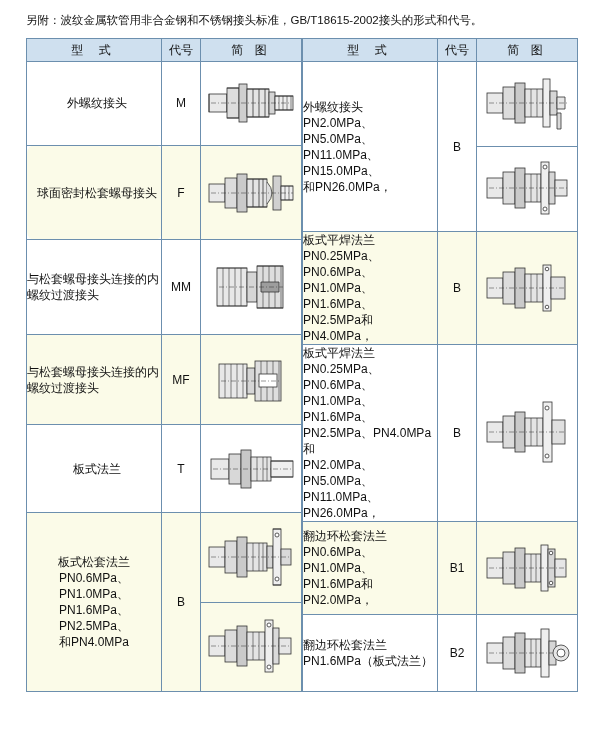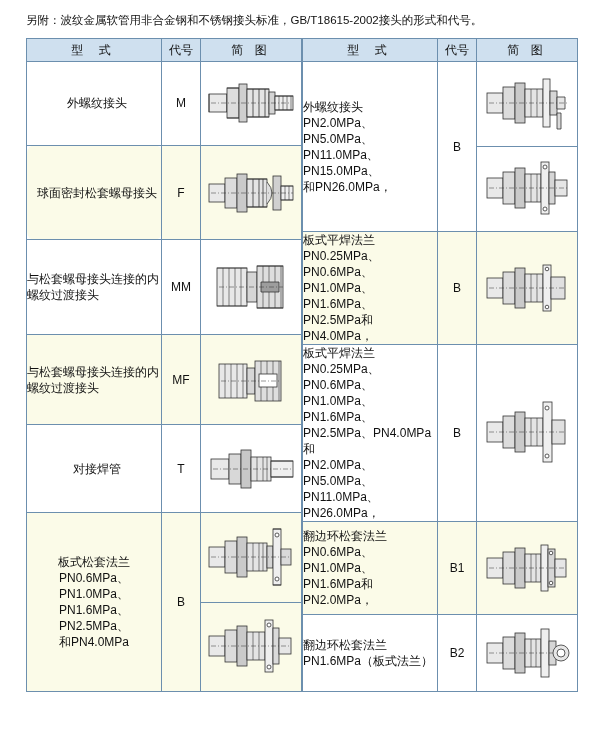--- a/index.html
+++ b/index.html
@@ -201,21 +201,21 @@
                   <path d="M58 13 L58 53 M64 13 L64 53 M70 13 L70 53 M76 13 L76 53" stroke-width="0.6"></path>
                   <rect x="56" y="26" width="18" height="13" fill="#ffffff"></rect>
                   <path d="M18 33 L78 33" stroke-dasharray="5,2,1,2" stroke-width="0.5"></path>
                 </g>
               </svg>
             </div>
           </td>
         </tr>
 
         <tr>
-          <td class="c-type tint-white center-label" style="height:82px;">对接焊管</td>
+          <td class="c-type tint-white center-label" style="height:82px;">板式法兰</td>
           <td class="c-code tint-white">T</td>
           <td class="c-fig tint-white">
             <div class="fig-wrap">
               <svg class="fig" width="96" height="60" viewBox="0 0 96 60">
                 <g fill="none" stroke="#333" stroke-width="0.8">
                   <rect x="8" y="20" width="18" height="20" fill="#e9e9e9"></rect>
                   <rect x="26" y="15" width="12" height="30" fill="#d8d8d8"></rect>
                   <rect x="38" y="11" width="10" height="38" fill="#c8c8c8"></rect>
                   <rect x="48" y="18" width="20" height="24" fill="#e4e4e4"></rect>
                   <path d="M54 18 L54 42 M60 18 L60 42 M64 18 L64 42" stroke-width="0.6"></path>

